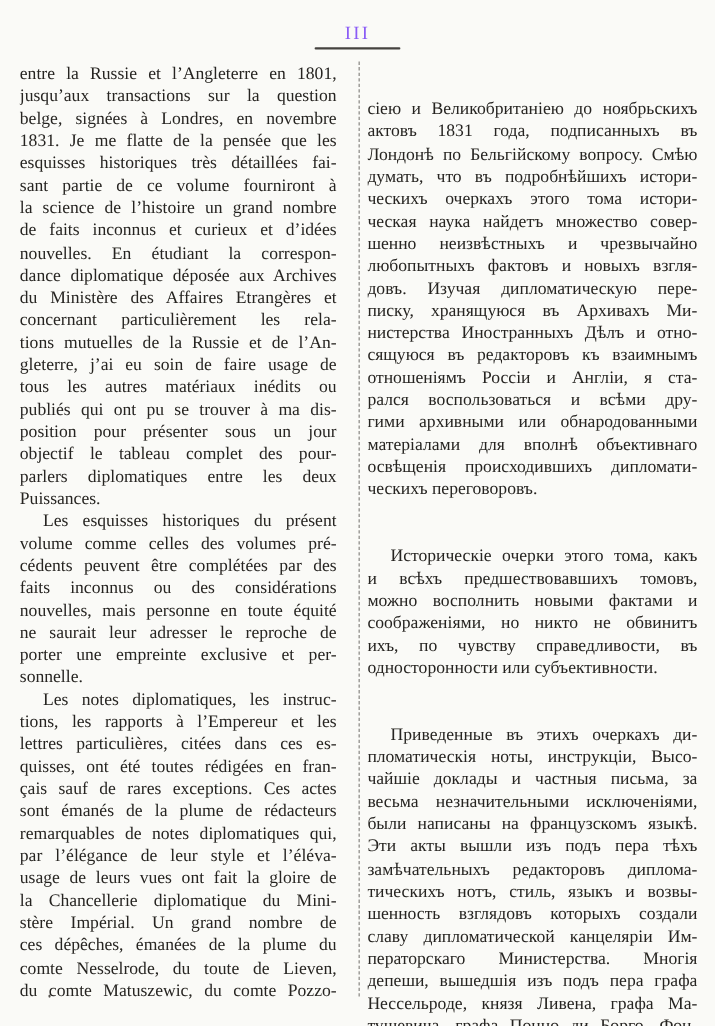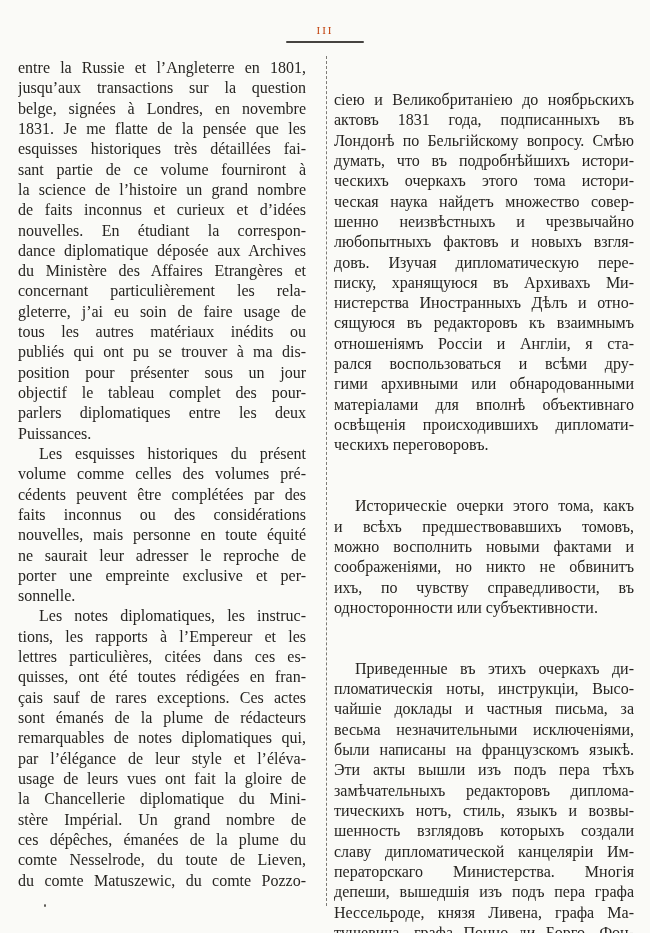--- a/index.html
+++ b/index.html
@@ -18,23 +18,23 @@
     overflow: hidden;
   }
   .header {
     position: absolute;
     top: 20px;
     left: 0;
     width: 650px;
     text-align: center;
   }
   .page-number {
-    font-size: 11px;
+    font-size: 17px;
     letter-spacing: 2px;
-    color: #c2410c;
+    color: #8b5cf6;
     display: inline-block;
   }
   .header-rule {
     width: 78px;
     height: 2px;
     background: #454340;
     margin: 3px auto 0 auto;
     border-radius: 1px;
   }
   .column {
@@ -103,20 +103,21 @@
         <div class="line">belge, signées à Londres, en novembre</div>
         <div class="line">1831. Je me flatte de la pensée que les</div>
         <div class="line">esquisses historiques très détaillées fai-</div>
         <div class="line">sant partie de ce volume fourniront à</div>
         <div class="line">la science de l’histoire un grand nombre</div>
         <div class="line">de faits inconnus et curieux et d’idées</div>
         <div class="line">nouvelles. En étudiant la correspon-</div>
         <div class="line">dance diplomatique déposée aux Archives</div>
         <div class="line">du Ministère des Affaires Etrangères et</div>
         <div class="line">concernant particulièrement les rela-</div>
+        <div class="line">tions mutuelles de la Russie et de l’An-</div>
         <div class="line">gleterre, j’ai eu soin de faire usage de</div>
         <div class="line">tous les autres matériaux inédits ou</div>
         <div class="line">publiés qui ont pu se trouver à ma dis-</div>
         <div class="line">position pour présenter sous un jour</div>
         <div class="line">objectif le tableau complet des pour-</div>
         <div class="line">parlers diplomatiques entre les deux</div>
         <div class="line">Puissances.</div>
       </div>
       <div class="para">
         <div class="line indent">Les esquisses historiques du présent</div>

